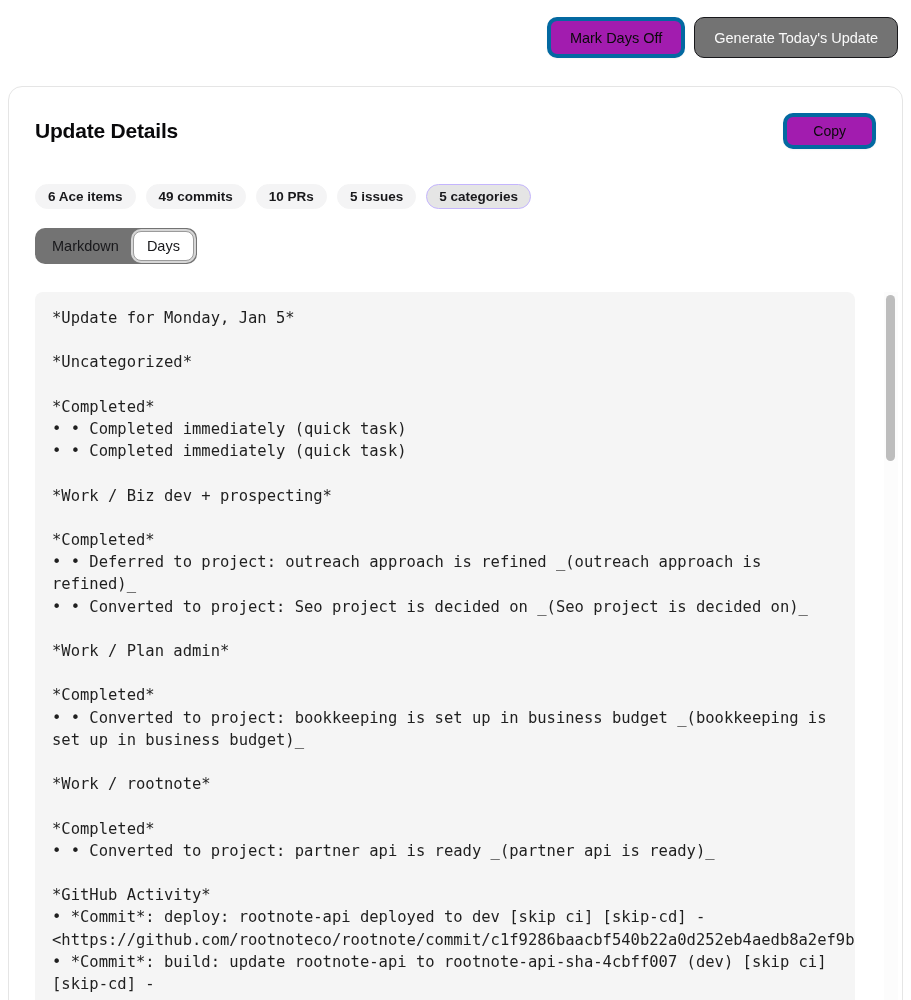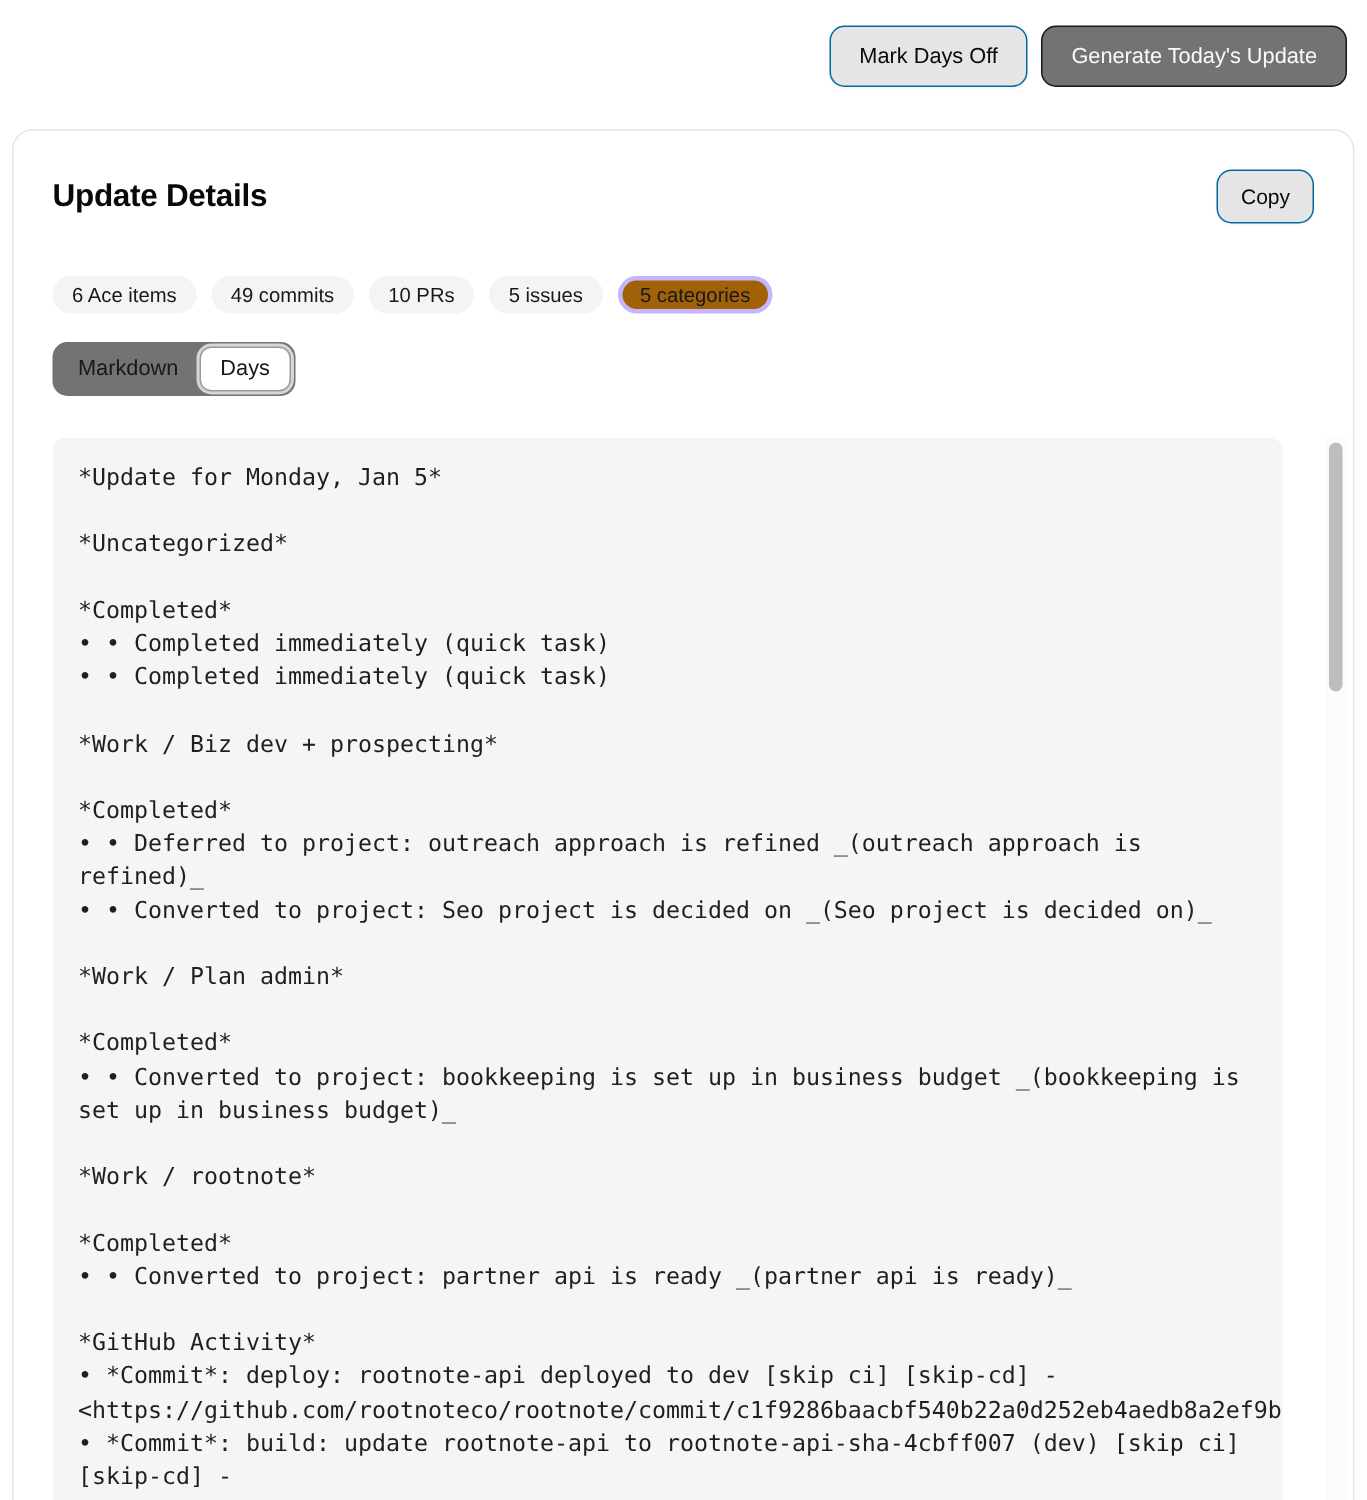--- a/index.html
+++ b/index.html
@@ -19,22 +19,22 @@
   }
   .btn {
     font-family: "Liberation Sans", sans-serif;
     font-size: 14.5px;
     font-weight: 500;
     border-radius: 10px;
     cursor: pointer;
     white-space: nowrap;
   }
   .btn.ghost {
-    background: #e5e5e5;
-    border: 1px solid #0369a1;
+    background: #a21caf;
+    border: 4px solid #0369a1;
     color: #0a0a0a;
     box-shadow: 0 1px 2px rgba(0,0,0,0.04);
   }
   .btn.primary {
     background: #737373;
     border: 1px solid #18181b;
     color: #fafafa;
   }
   .top-actions .btn { height: 41px; padding: 0 19px; }
 
@@ -50,42 +50,42 @@
     display: flex;
     justify-content: space-between;
     align-items: center;
   }
   .card-header h2 {
     font-size: 21px;
     font-weight: 700;
     letter-spacing: -0.2px;
     color: #09090b;
   }
-  .btn.small { height: 36px; padding: 0 15px; font-size: 14px; }
+  .btn.small { height: 36px; padding: 0 26px; font-size: 14px; }
 
   .badges {
     display: flex;
     gap: 10px;
     margin-top: 35px;
   }
   .badge {
     display: inline-flex;
     align-items: center;
     height: 25px;
     padding: 0 12px;
     border-radius: 999px;
     background: #f4f4f5;
     border: 1px solid #f4f4f5;
     font-size: 13.5px;
-    font-weight: 400;
+    font-weight: 700;
     color: #18181b;
   }
   .badge.outline {
-    background: #a16207;
-    border: 3px solid #c4b5fd;
+    background: #e5e5e5;
+    border: 1px solid #c4b5fd;
   }
 
   .tabs {
     display: inline-flex;
     align-items: center;
     margin-top: 19px;
     background: #737373;
     border-radius: 10px;
     padding: 3px;
   }

